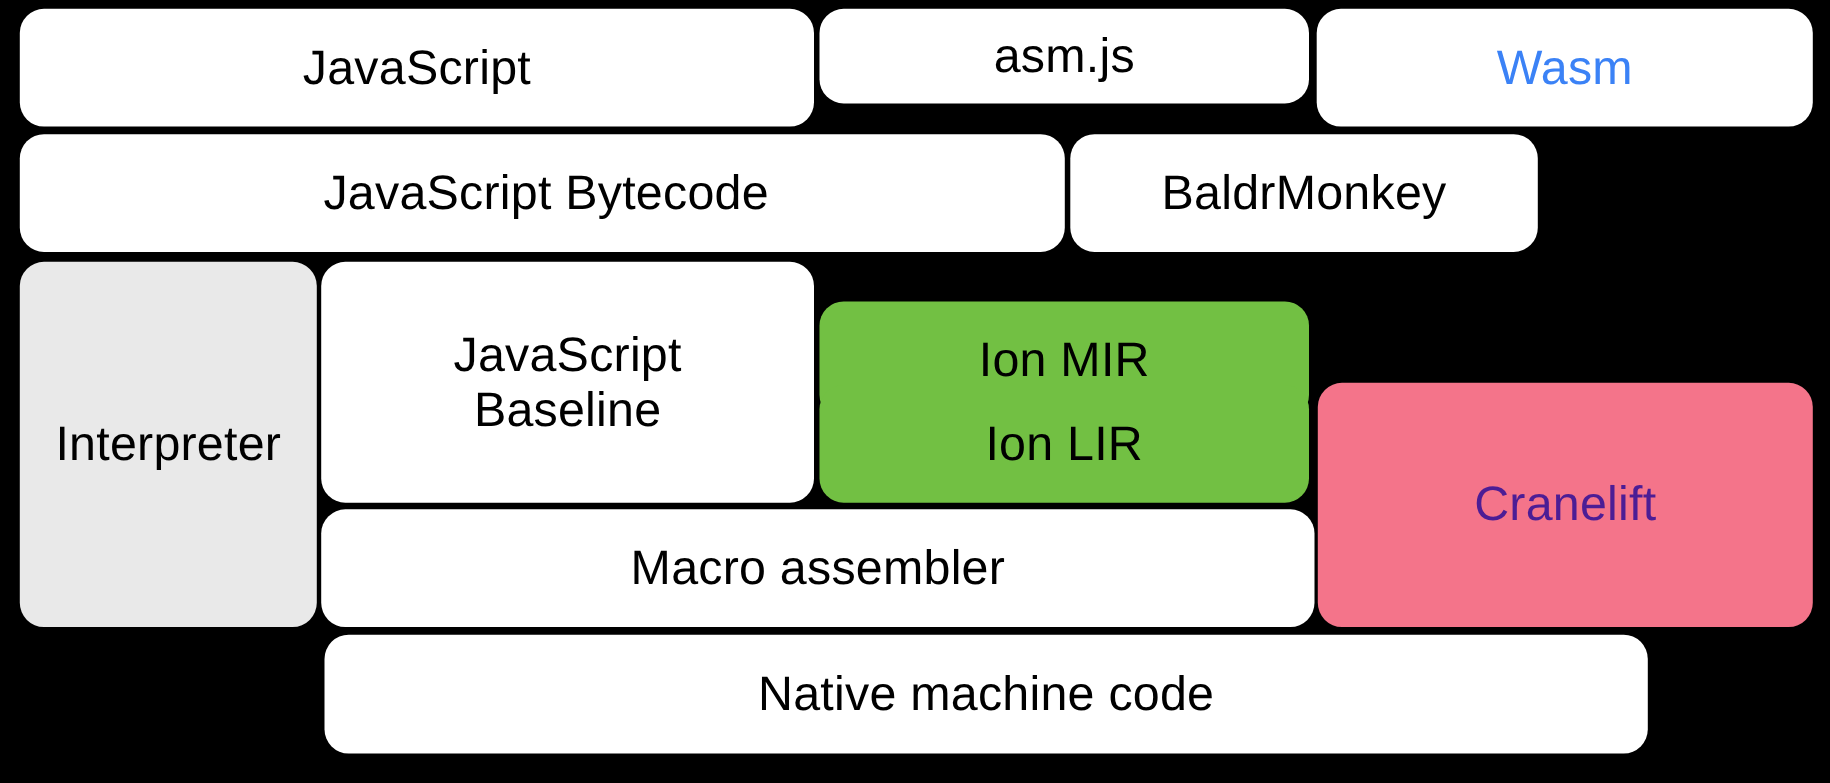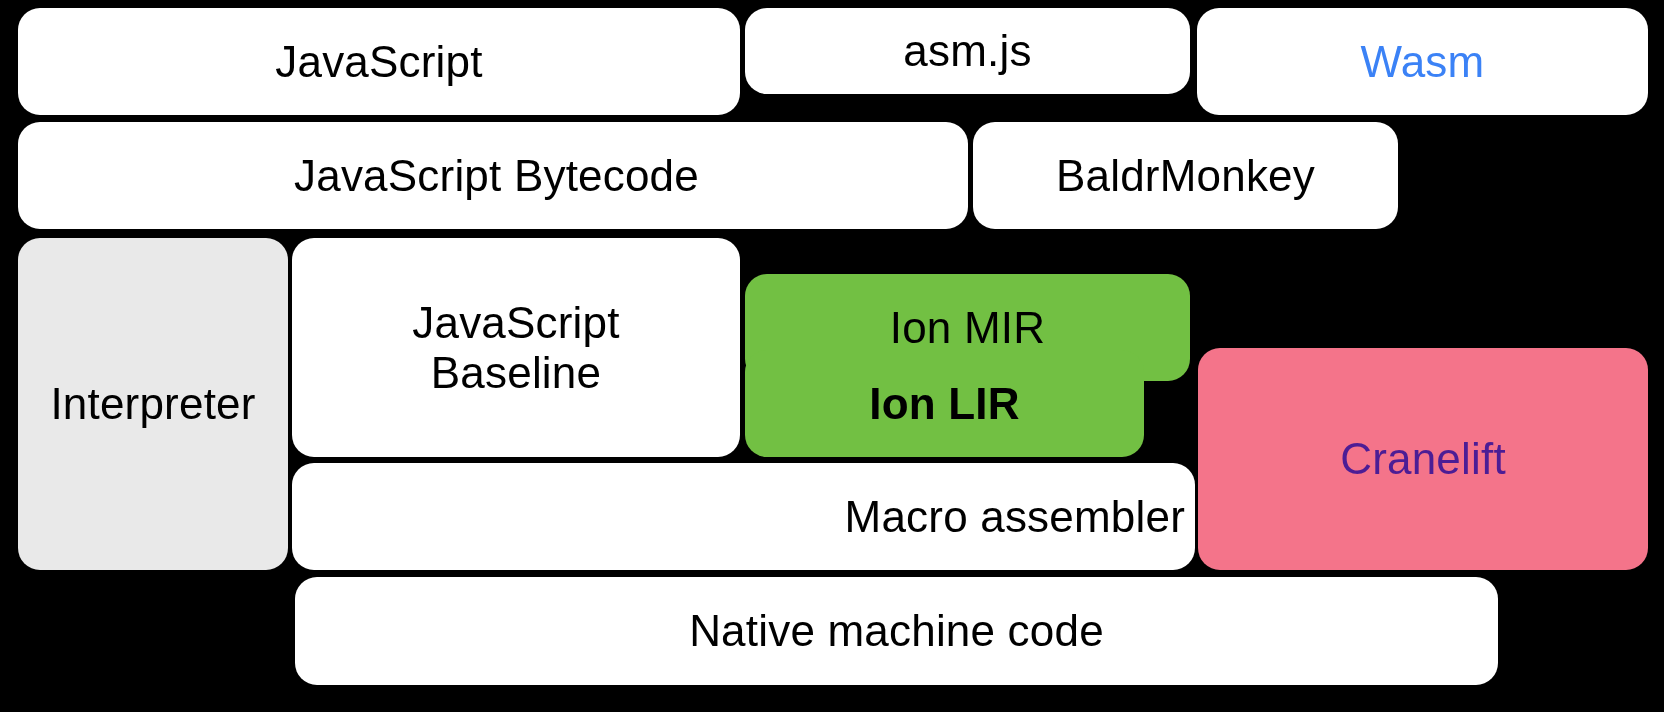--- a/index.html
+++ b/index.html
@@ -44,17 +44,17 @@
 <div id="stage" style="background: rgb(0, 0, 0);">
     <div class="node fill-white" style="left: 18px; top: 8px; width: 722px; height: 107px; color: rgb(0, 0, 0);"><span>JavaScript</span></div>
     <div class="node fill-white" style="left: 745px; top: 8px; width: 445px; height: 86px; color: rgb(0, 0, 0);"><span>asm.js</span></div>
     <div class="node fill-white" style="left: 1197px; top: 8px; width: 451px; height: 107px; color: #3b82f6;"><span>Wasm</span></div>
     <div class="node fill-white" style="left: 18px; top: 122px; width: 950px; height: 107px; color: rgb(0, 0, 0); padding-left: 17px;"><span>JavaScript Bytecode</span></div>
     <div class="node fill-white" style="left: 973px; top: 122px; width: 425px; height: 107px; color: rgb(0, 0, 0);"><span>BaldrMonkey</span></div>
     <div class="node fill-grey" style="left: 18px; top: 238px; width: 270px; height: 332px; color: rgb(0, 0, 0); text-align: right;"><span>Interpreter</span></div>
     <div class="node fill-white" style="left: 292px; top: 238px; width: 448px; height: 219px; color: rgb(0, 0, 0);"><span>JavaScript
 Baseline</span></div>
     <div class="node fill-green" style="left: 745px; top: 238px; width: 445px; height: 107px; color: rgb(0, 0, 0); margin-top: 36px;"><span>Ion MIR</span></div>
-    <div class="node fill-green" style="left: 745px; top: 350px; width: 399px; height: 107px; color: rgb(0, 0, 0); font-weight: bold;"><span>Ion LIR</span></div>
+    <div class="node fill-green" style="left: 745px; top: 350px; width: 445px; height: 107px; color: rgb(0, 0, 0);"><span>Ion LIR</span></div>
     <div class="node fill-pink" style="left: 1198px; top: 348px; width: 450px; height: 222px; color: #4c1d95;"><span>Cranelift</span></div>
-    <div class="node fill-white" style="left: 292px; top: 463px; width: 903px; height: 107px; color: rgb(0, 0, 0); justify-content: flex-end;"><span>Macro assembler</span></div>
+    <div class="node fill-white" style="left: 292px; top: 463px; width: 903px; height: 107px; color: rgb(0, 0, 0);"><span>Macro assembler</span></div>
     <div class="node fill-white" style="left: 295px; top: 577px; width: 1203px; height: 108px; color: rgb(0, 0, 0);"><span>Native machine code</span></div>
   </div>
 
 </body></html>

